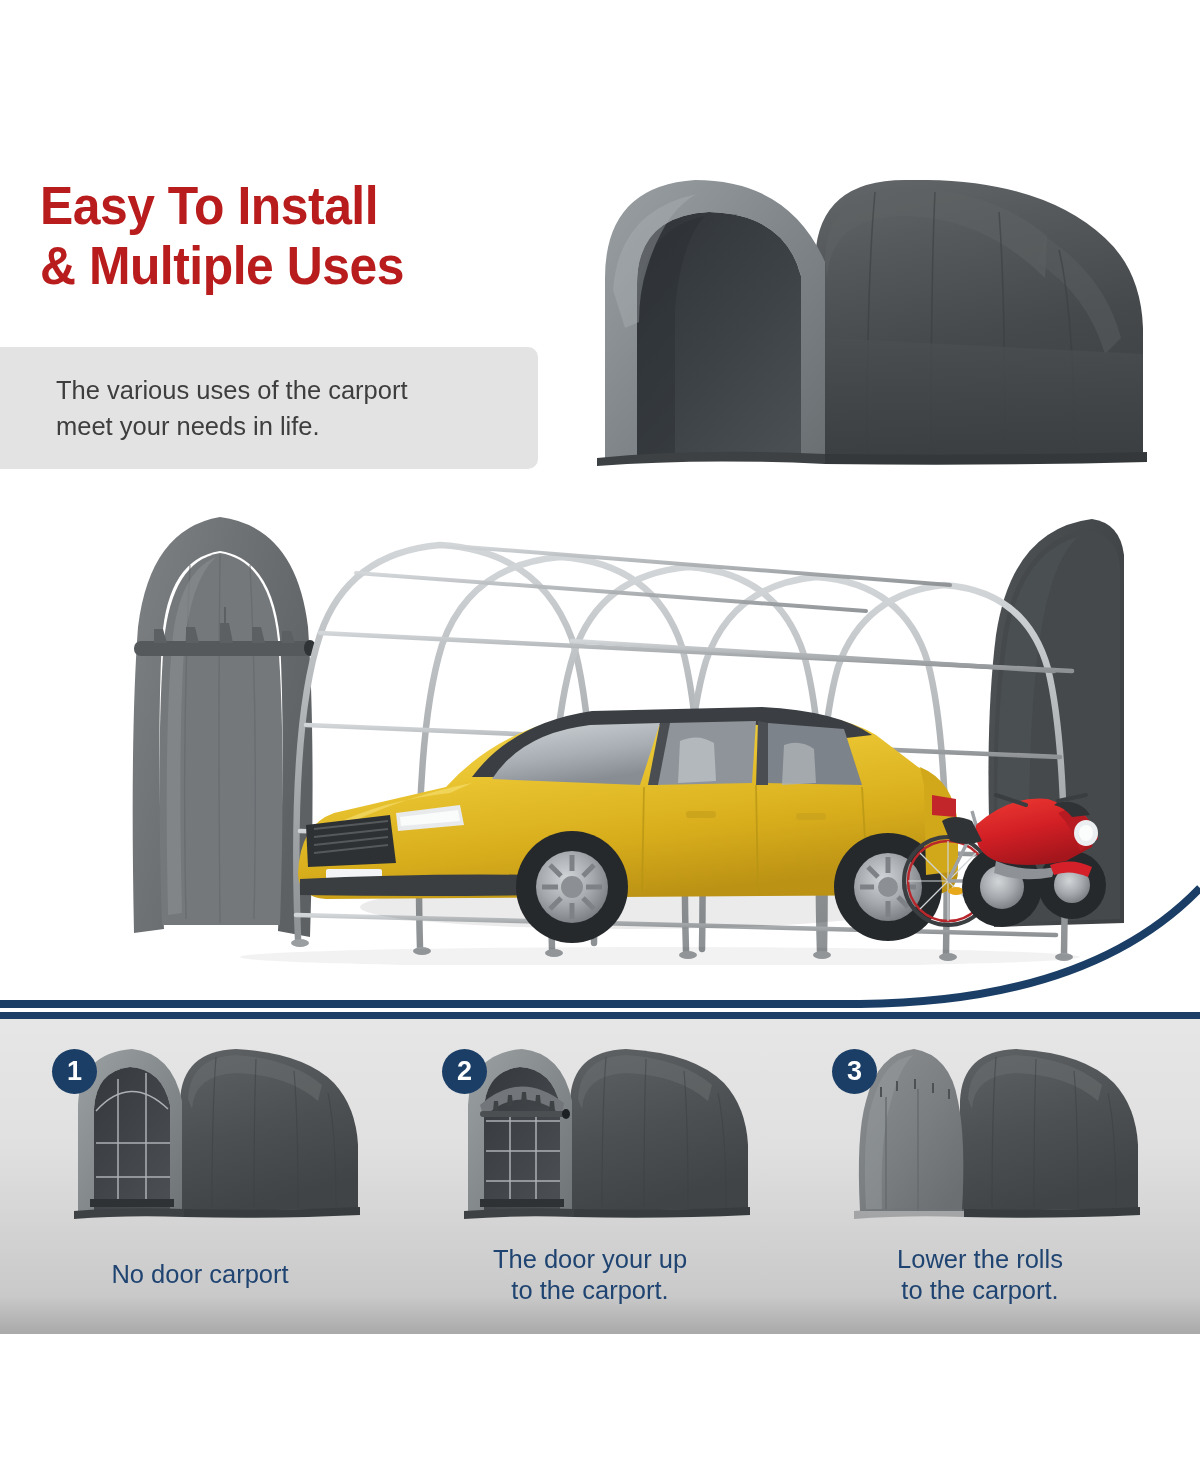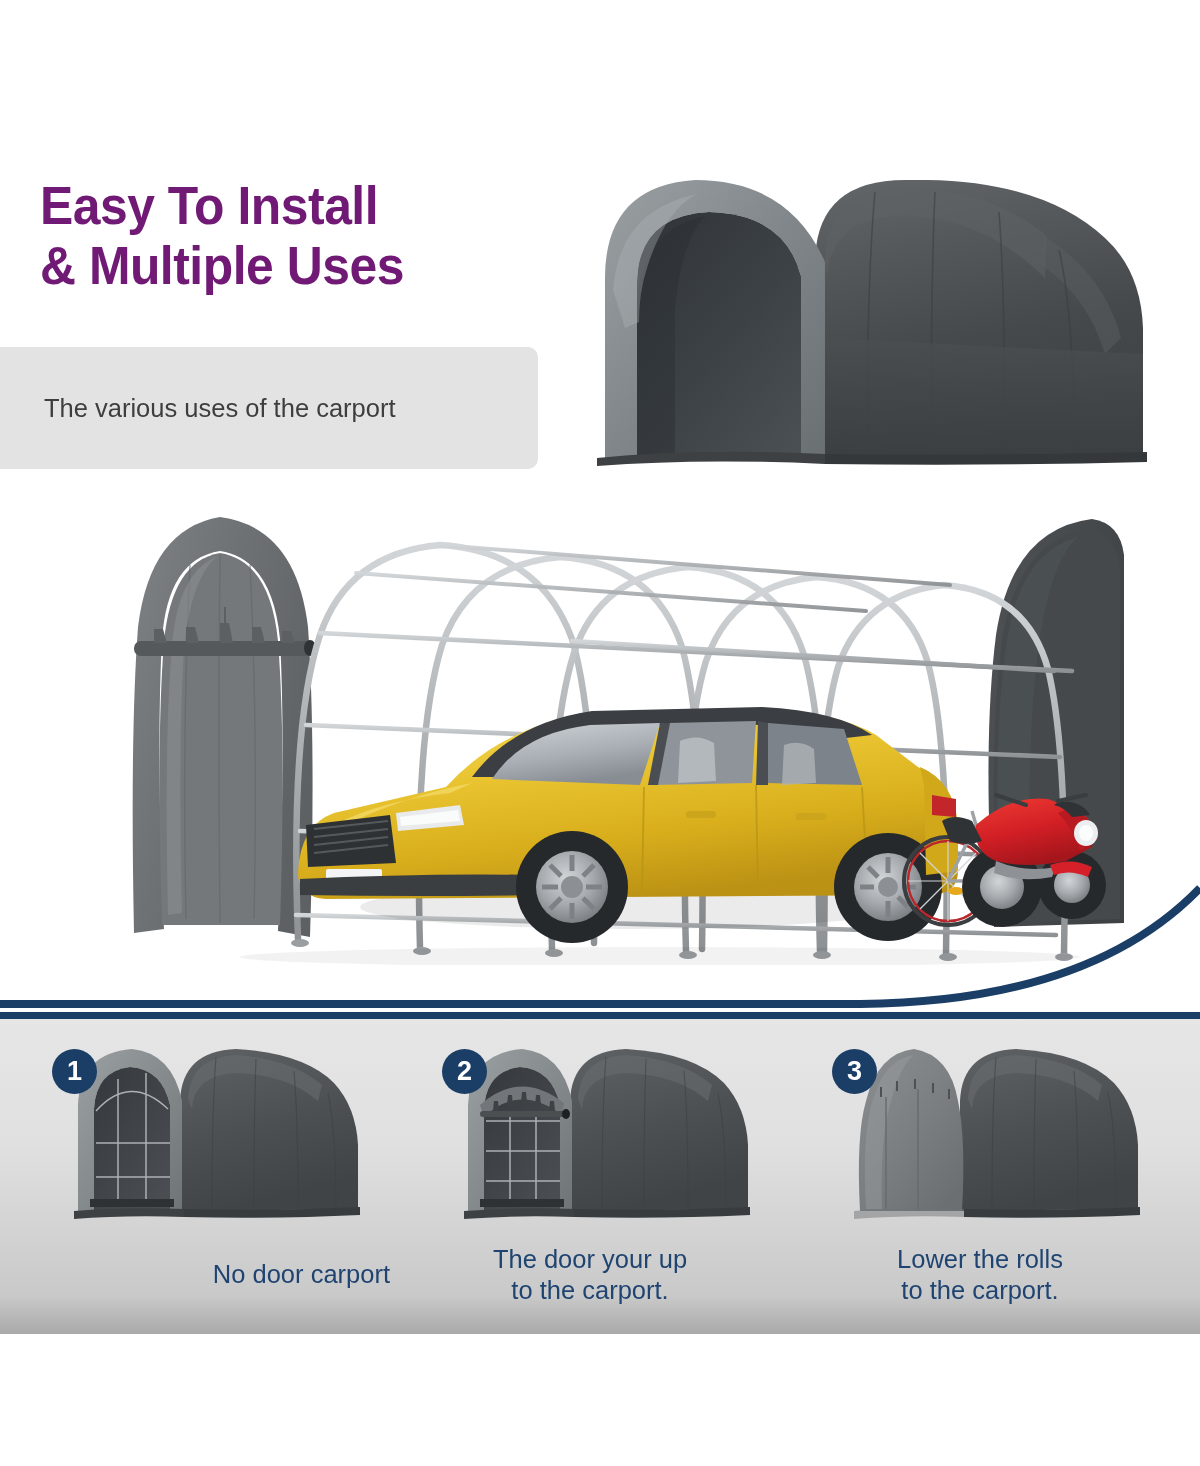--- a/index.html
+++ b/index.html
@@ -14,33 +14,33 @@
   
   #top-section{
     position:absolute; left:0; top:0; width:1200px; height:1012px;
     background:#ffffff; overflow:hidden;
   }
 
   #headline{
     position:absolute; left:40px; top:176px; width:600px;
     font-weight:bold; font-size:53px; line-height:1.13;
     letter-spacing:-0.5px;
-    color:#701a75;
+    color:#b91c1c;
     font-family:"Liberation Sans", sans-serif;
   }
   #headline .hl-line{ display:block; transform:scaleX(0.94); transform-origin:left center; }
 
   #subtitle-box{
     position:absolute; left:0px; top:347px; width:538px; height:122px;
     background:#e3e3e3;
     border-radius:0 10px 10px 0;
     display:flex; align-items:center;
   }
   #subtitle-box .sub-text{
-    padding-left:44px; padding-right:18px;
+    padding-left:56px; padding-right:18px;
     font-size:25.5px; line-height:1.42; color:#3e3e3e;
   }
 
   
   #roof-product{
     position:absolute; left:575px; top:158px; width:625px; height:330px;
   }
 
   
   #carport-scene{
@@ -85,35 +85,36 @@
   }
   .step-img{
     position:absolute; left:50px; top:20px; width:320px; height:190px;
   }
   .step-caption{
     position:absolute; left:0; top:225px; width:380px;
     text-align:center;
     font-size:25.5px; line-height:1.2;
     color:#1f4471;
   }
-  #step-1 .step-caption{ top:240px;text-align:right; }
+  #step-1 .step-caption{ top:240px; }
 </style>
 </head>
 <body>
 
 <div id="top-section">
 
   <div id="headline">
     <span class="hl-line">Easy To Install</span>
     <span class="hl-line">&amp; Multiple Uses</span>
   </div>
 
   <div id="subtitle-box">
     <div class="sub-text">
       <span>The various uses of the carport</span><br>
+      <span>meet your needs in life.</span>
     </div>
   </div>
 
   <div id="roof-product">
     <svg viewBox="0 0 625 330" width="625" height="330">
       <defs>
         <linearGradient id="roofTopG" x1="0" y1="0" x2="0.25" y2="1">
           <stop offset="0%" stop-color="#636769"></stop>
           <stop offset="28%" stop-color="#55595b"></stop>
           <stop offset="65%" stop-color="#46494b"></stop>

